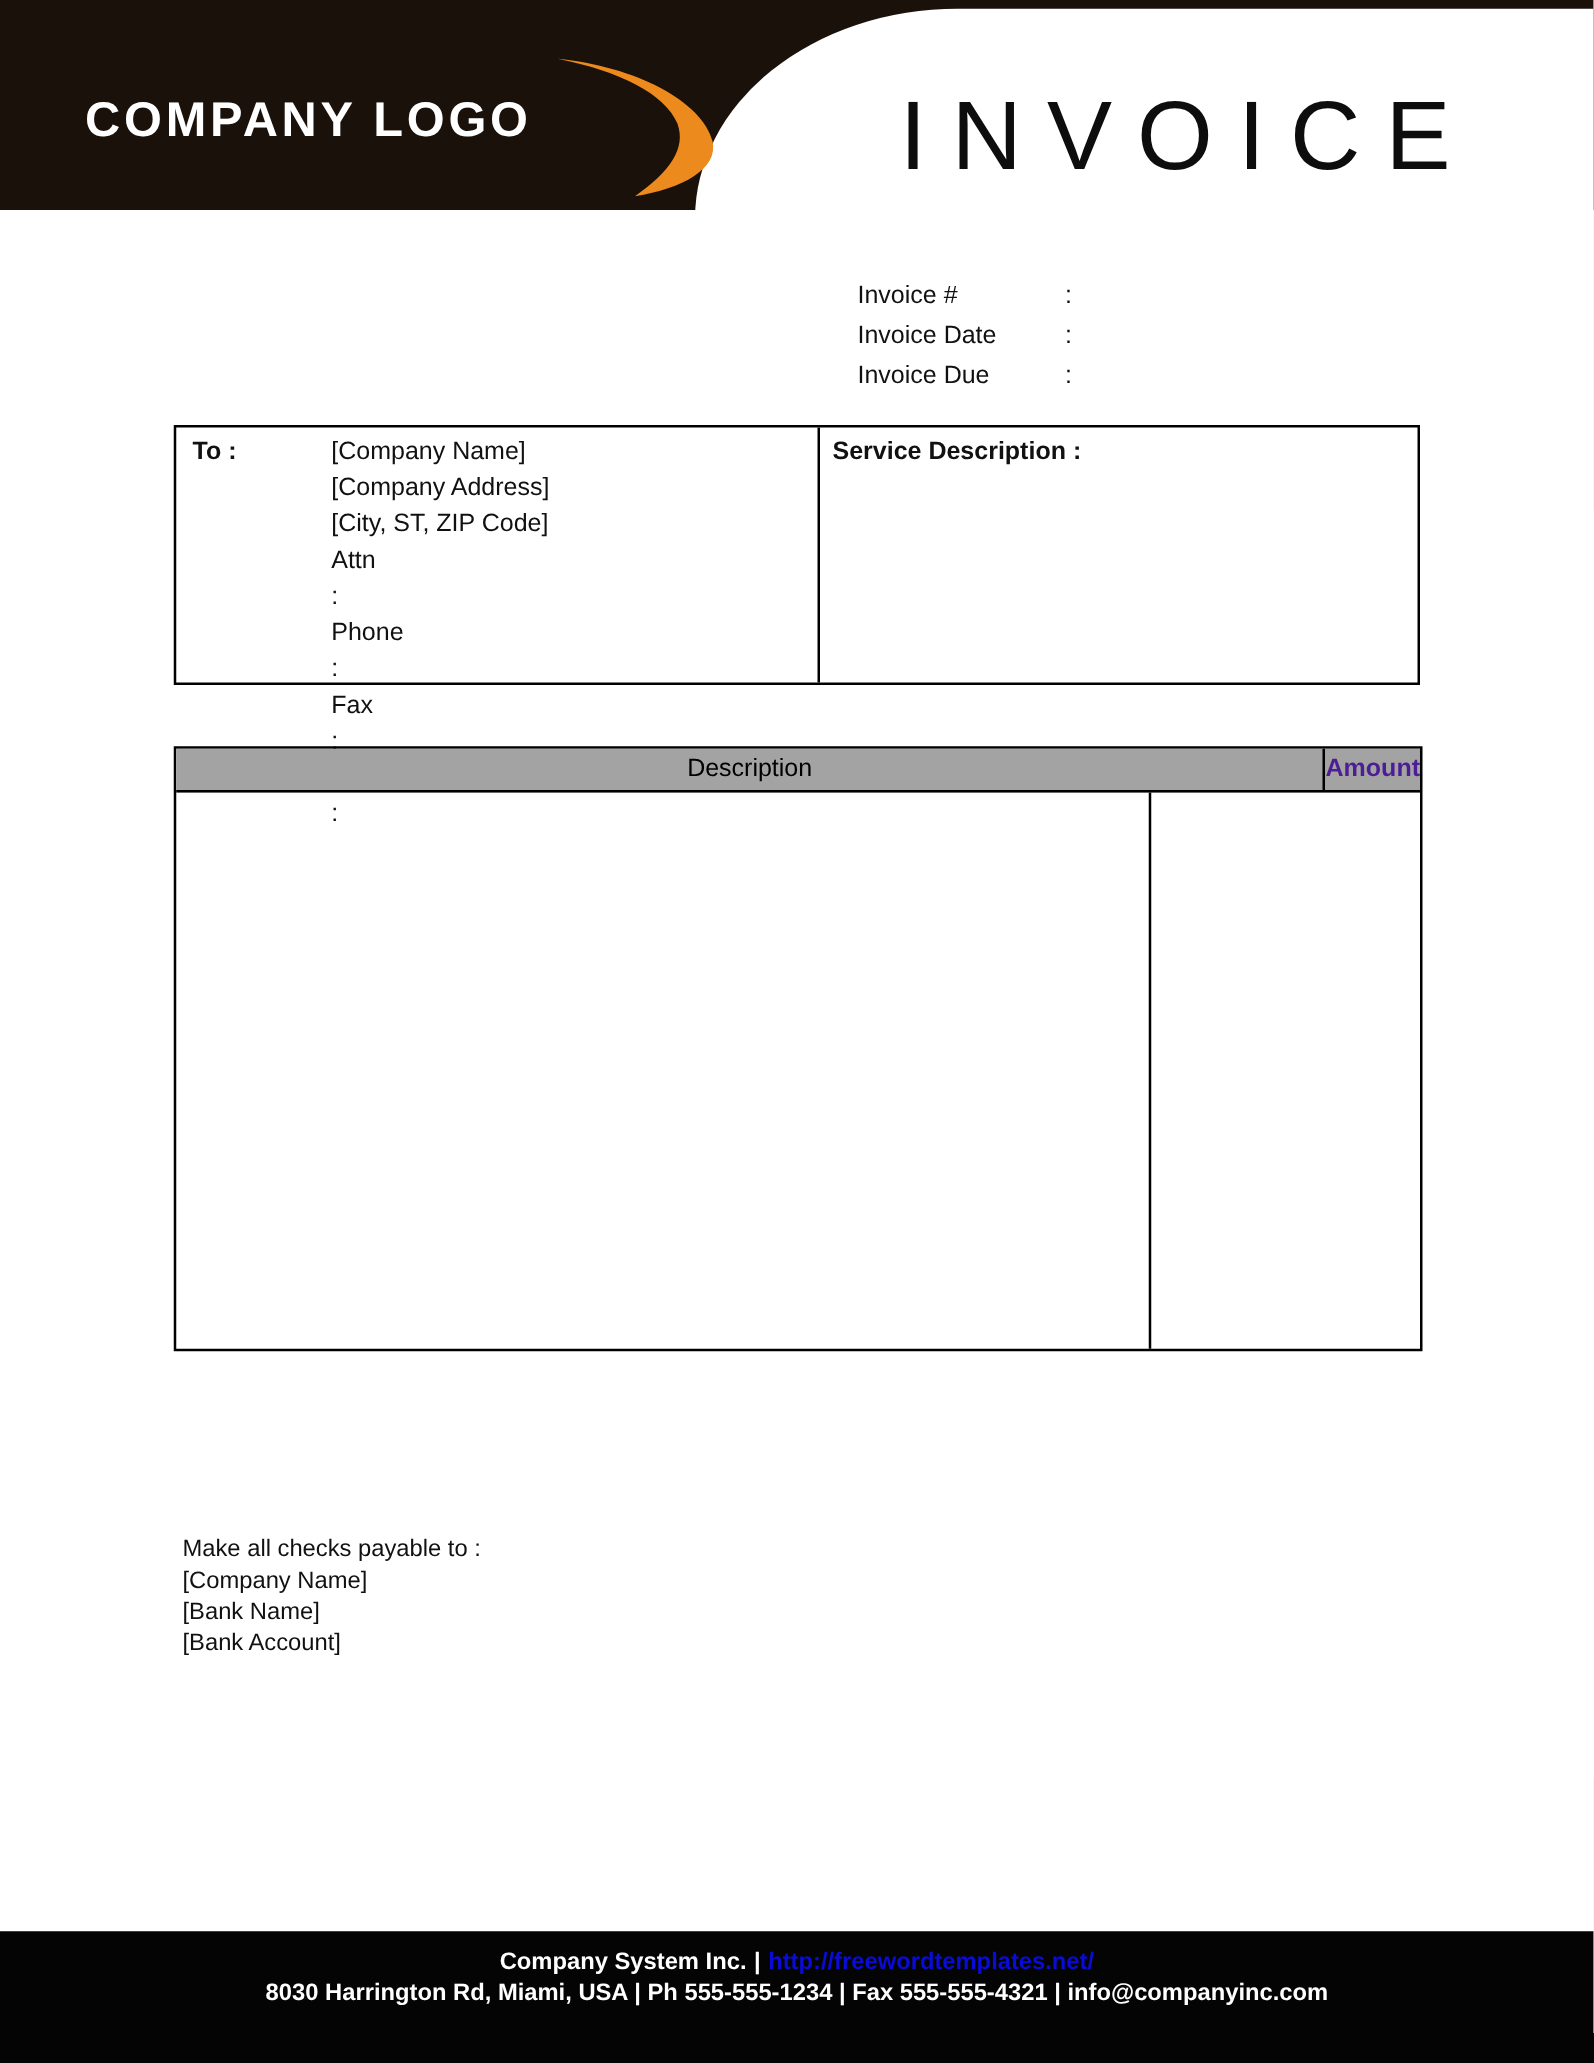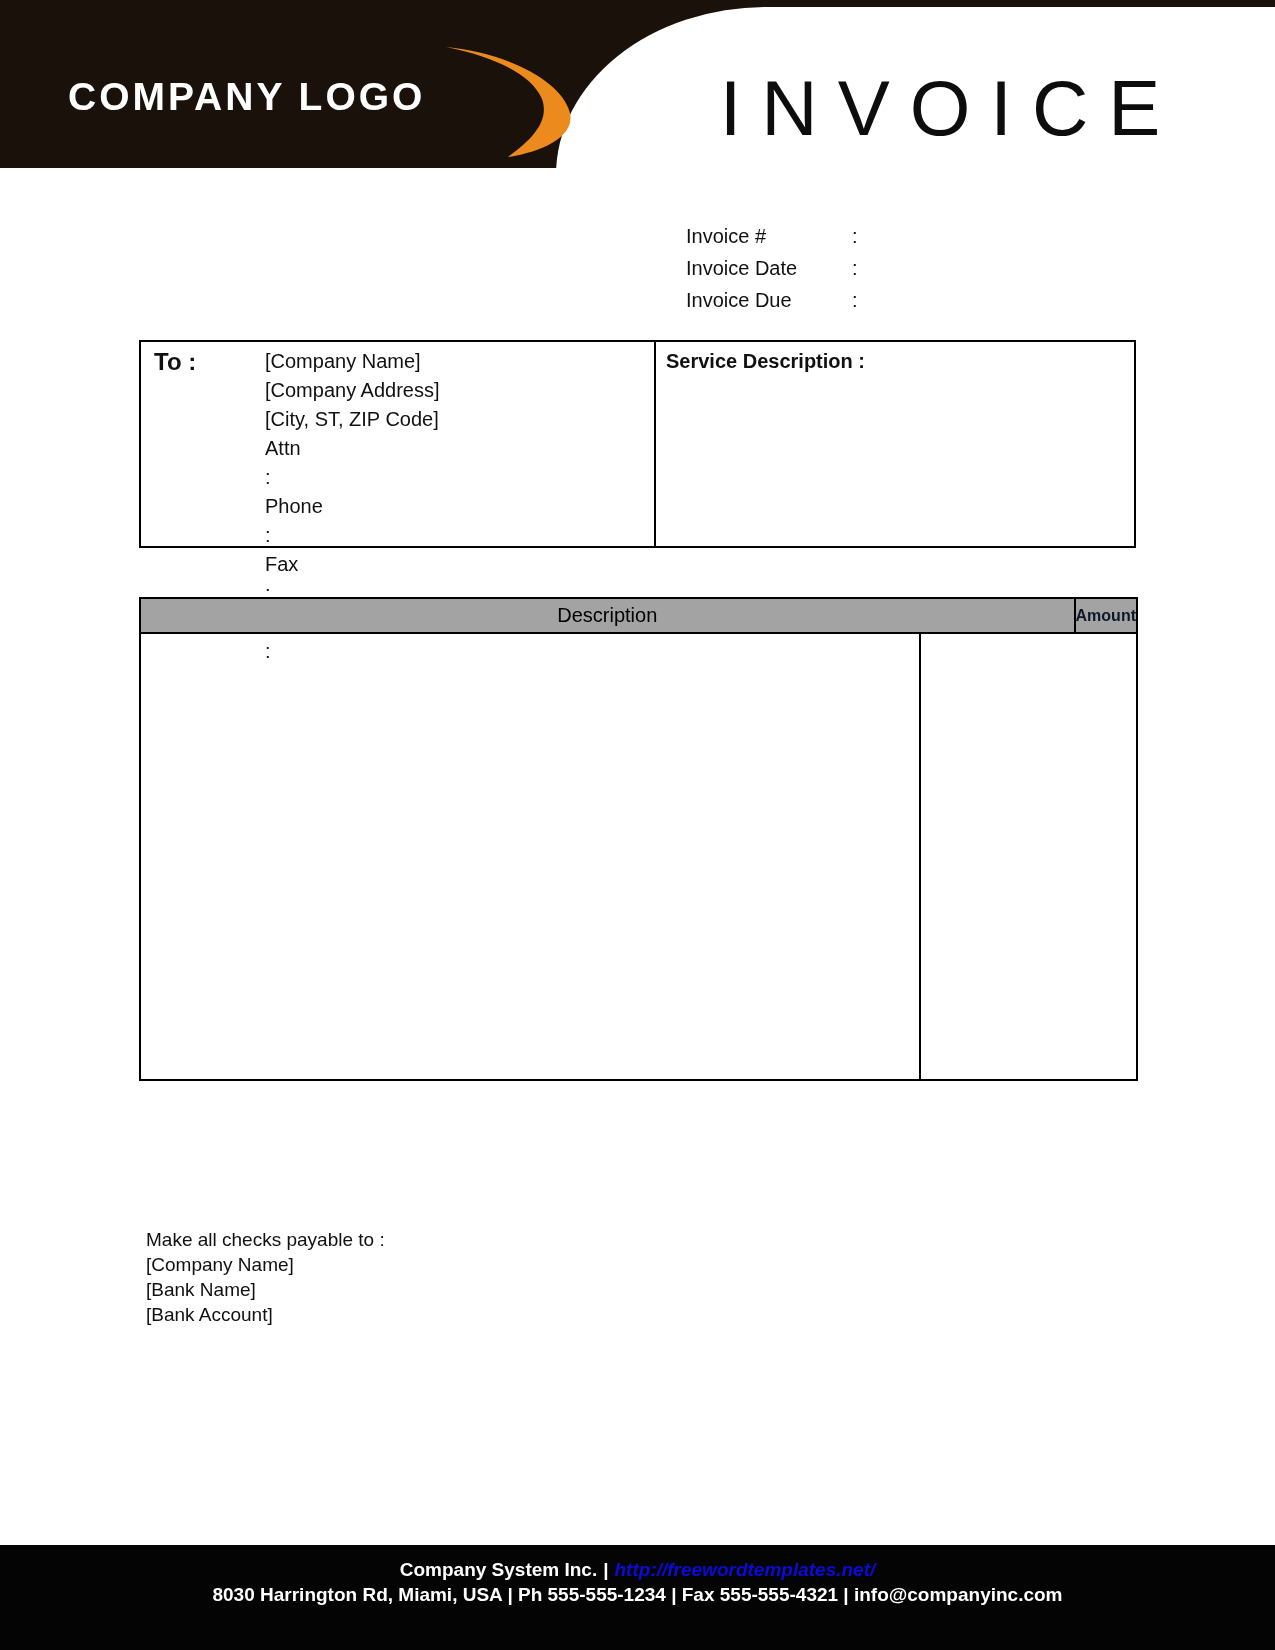--- a/index.html
+++ b/index.html
@@ -42,21 +42,21 @@
   
   .to-box{
     position:absolute;left:139px;top:340px;width:997px;height:208px;
     border:2px solid #000;display:flex;box-sizing:border-box;
   }
   .to-cell{position:relative;width:489px;box-sizing:border-box;}
   .service-cell{
     position:relative;flex:1;border-left:2px solid #000;
     padding:5px 10px;box-sizing:border-box;margin-left:24px;
   }
-  .to-label{position:absolute;left:13px;top:5px;font-weight:700;font-size:24px;line-height:29px;}
+  .to-label{position:absolute;left:13px;top:5px;font-weight:700;font-size:20px;line-height:29px;}
   .to-lines{position:absolute;left:124px;top:5px;font-size:20px;line-height:29px;}
   .to-field{display:flex;flex-direction:column;}
   .to-field-label{width:93px;}
   .to-field-colon{width:18px;}
   .service-label{font-weight:700;font-size:20px;line-height:29px;}
   .service-value{font-size:20px;line-height:29px;min-height:20px;}
   
   .items{
     position:absolute;left:139px;top:597px;width:999px;height:484px;
     box-sizing:border-box;border:2px solid #000;
@@ -65,21 +65,21 @@
     display:flex;height:35px;background:#a3a3a3;
     border-bottom:2px solid #000;box-sizing:border-box;
   }
   .items-header .col-desc{
     width:944px;box-sizing:border-box;border-right:2px solid #000;
     display:flex;align-items:center;justify-content:center;
     font-weight:400;font-size:20px;color:#000;
   }
   .items-header .col-amt{
     flex:1;display:flex;align-items:center;justify-content:center;
-    font-weight:700;font-size:16px;color:#0f172a;
+    font-weight:700;font-size:20px;color:#4c1d95;
   }
   .items-body{display:flex;height:445px;}
   .items-body .col-desc{width:780px;box-sizing:border-box;border-right:2px solid #000;}
   .items-body .col-amt{flex:1;}
   
   .totals{
     position:absolute;left:712px;top:1081px;width:426px;height:94px;
     display:grid;grid-template-rows:1fr 1fr 1fr;
     box-sizing:border-box;border-right:2px solid #000;
     font-size:20px;
@@ -97,21 +97,21 @@
   .totals-row.total .totals-labelarea{font-weight:700;}
   
   .payable{position:absolute;left:146px;top:1227px;font-size:19px;line-height:25px;}
   
   .footer{
     position:absolute;left:0;top:1545px;width:1275px;height:105px;
     background:#040404;color:#ffffff;text-align:center;
     font-size:19px;line-height:25px;font-weight:700;
     padding-top:12px;box-sizing:border-box;
   }
-  .footer a{color:#0b0bd8;text-decoration:none;font-weight:700;font-style:italic;}
+  .footer a{color:#0b0bd8;text-decoration:none;font-weight:700;}
   .footer .sep{padding:0 6px;}
 </style>
 </head>
 <body>
 
 <div class="page">
 
   <div class="header-band"></div>
   <div class="header-curve"></div>
   <div class="logo-text">COMPANY LOGO</div>

